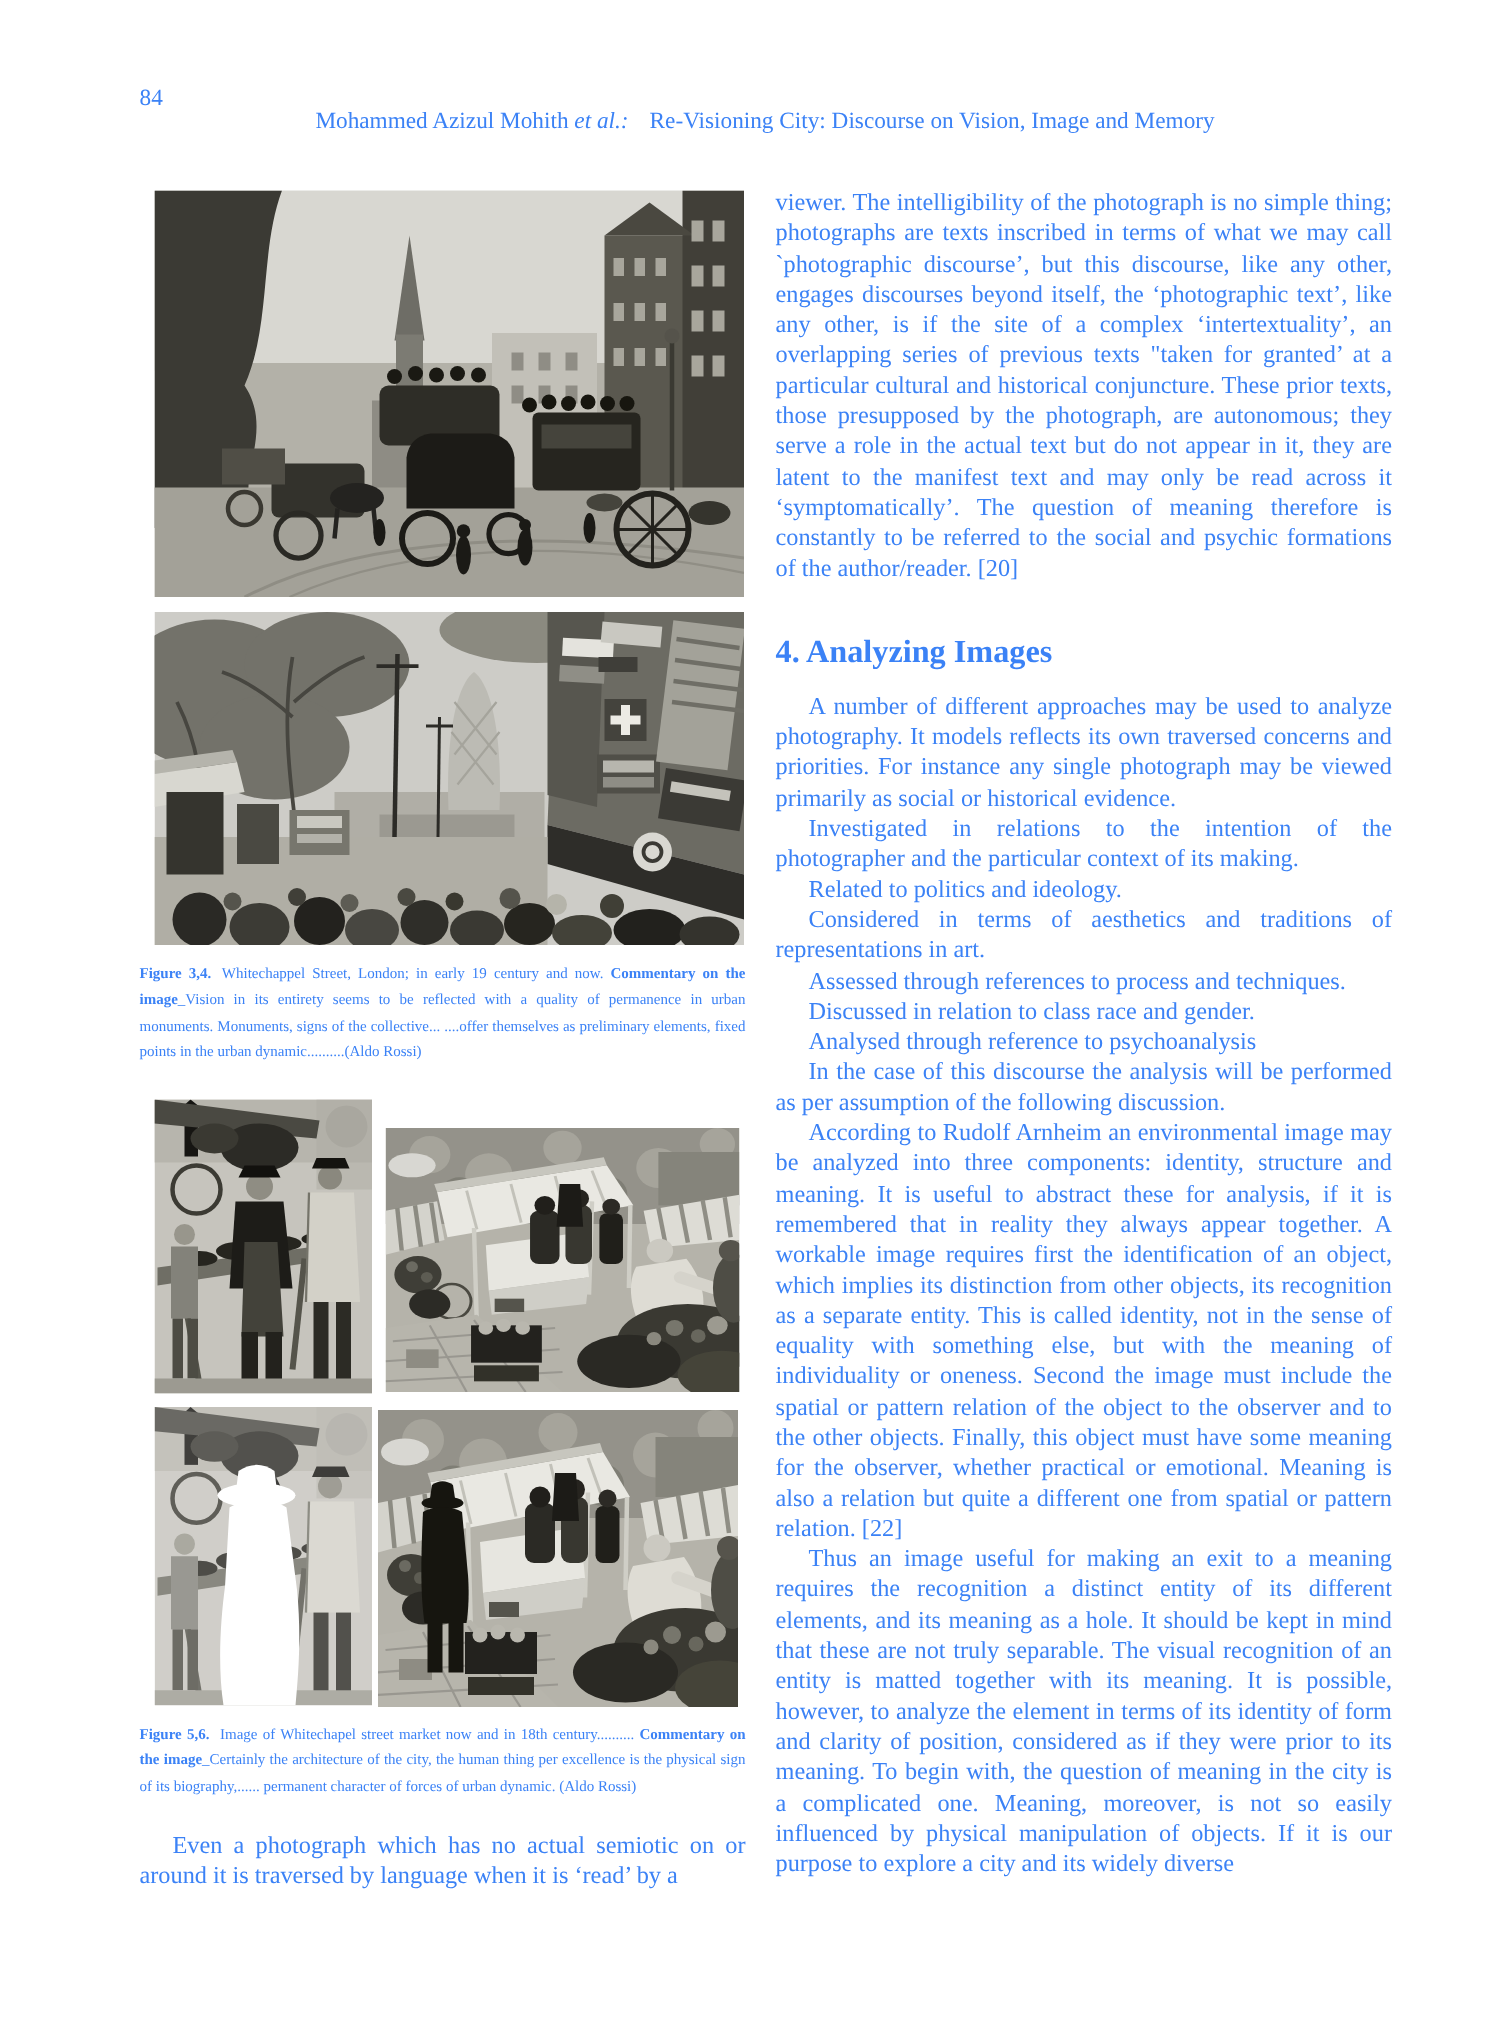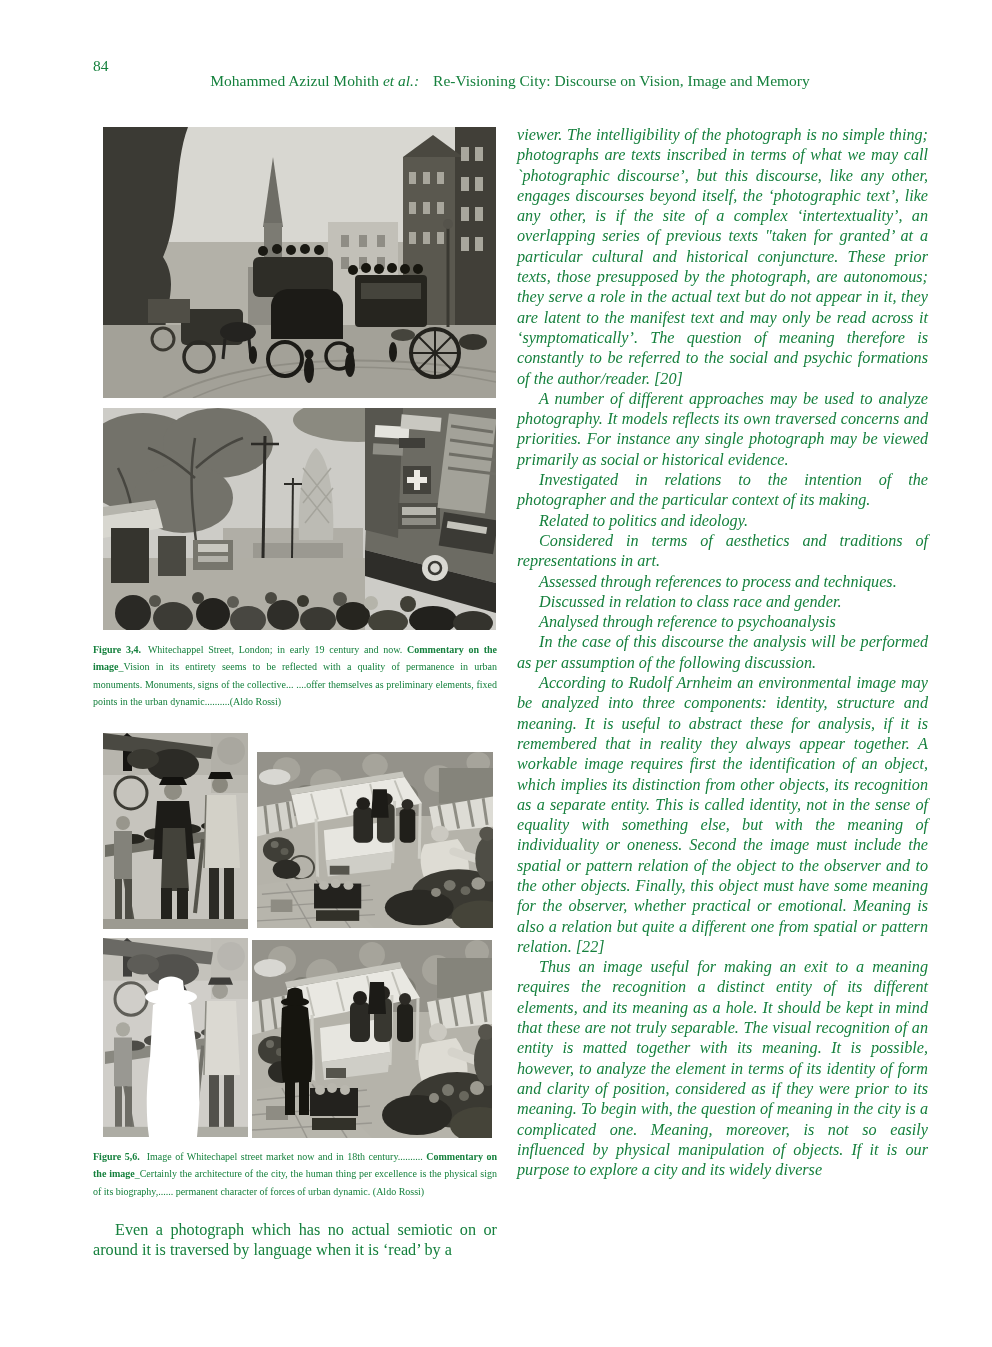--- a/index.html
+++ b/index.html
@@ -1,29 +1,29 @@
 <!DOCTYPE html>
 <html><head>
 <meta charset="utf-8">
 <style>
   html,body { margin:0; padding:0; background:#ffffff; }
   .page {
     position:relative; width:992px; height:1347px; background:#ffffff;
-    font-family:"Liberation Serif","DejaVu Serif",serif; color:#15803d;
+    font-family:"Liberation Serif","DejaVu Serif",serif; color:#3b82f6;
     overflow:hidden;
   }
   .running-head {
     position:absolute; left:93px; top:72px; width:834px;
     font-size:15.5px; text-align:center; white-space:nowrap;
   }
   .page-num { position:absolute; left:93px; top:57px; font-size:15.5px; }
   .etal { font-style:italic; }
   .head-gap { display:inline-block; width:14px; }
 
-  .right-col { position:absolute; left:517px; top:125px; width:411px;font-style:italic; }
+  .right-col { position:absolute; left:517px; top:125px; width:411px; }
   .body-text { font-size:16.2px; line-height:20.3px; text-align:justify; }
   p { margin:0; }
   .indent { text-indent:22px; }
   .section-heading {
     font-size:21.5px; font-weight:bold; line-height:26px;
     margin:32px 0 14px 0; text-align:left; text-indent:0;
   }
 
   .abs { position:absolute; }
   .ph { display:block; }
@@ -392,20 +392,21 @@
   </div>
 
   <p class="abs caption" style="left:93px; top:1148px; width:404px;">
     <b class="cap-label">Figure 5,6.</b><span>Image of Whitechapel street market now and in 18th century.......... </span><b>Commentary on the image</b><span>_Certainly the architecture of the city, the human thing per excellence is the physical sign of its biography,...... permanent character of forces of urban dynamic. (Aldo Rossi)</span>
   </p>
 
   <p class="abs body-text indent" style="left:93px; top:1220px; width:404px;">Even a photograph which has no actual semiotic on or around it is traversed by language when it is ‘read’ by a</p>
 
   <div class="right-col body-text">
     <p>viewer. The intelligibility of the photograph is no simple thing; photographs are texts inscribed in terms of what we may call `photographic discourse’, but this discourse, like any other, engages discourses beyond itself, the ‘photographic text’, like any other, is if the site of a complex ‘intertextuality’, an overlapping series of previous texts "taken for granted’ at a particular cultural and historical conjuncture. These prior texts, those presupposed by the photograph, are autonomous; they serve a role in the actual text but do not appear in it, they are latent to the manifest text and may only be read across it ‘symptomatically’. The question of meaning therefore is constantly to be referred to the social and psychic formations of the author/reader. [20]</p>
+    <p class="section-heading">4. Analyzing Images</p>
     <p class="indent">A number of different approaches may be used to analyze photography. It models reflects its own traversed concerns and priorities. For instance any single photograph may be viewed primarily as social or historical evidence.</p>
     <p class="indent">Investigated in relations to the intention of the photographer and the particular context of its making.</p>
     <p class="indent">Related to politics and ideology.</p>
     <p class="indent">Considered in terms of aesthetics and traditions of representations in art.</p>
     <p class="indent">Assessed through references to process and techniques.</p>
     <p class="indent">Discussed in relation to class race and gender.</p>
     <p class="indent">Analysed through reference to psychoanalysis</p>
     <p class="indent">In the case of this discourse the analysis will be performed as per assumption of the following discussion.</p>
     <p class="indent">According to Rudolf Arnheim an environmental image may be analyzed into three components: identity, structure and meaning. It is useful to abstract these for analysis, if it is remembered that in reality they always appear together. A workable image requires first the identification of an object, which implies its distinction from other objects, its recognition as a separate entity. This is called identity, not in the sense of equality with something else, but with the meaning of individuality or oneness. Second the image must include the spatial or pattern relation of the object to the observer and to the other objects. Finally, this object must have some meaning for the observer, whether practical or emotional. Meaning is also a relation but quite a different one from spatial or pattern relation. [22]</p>
     <p class="indent">Thus an image useful for making an exit to a meaning requires the recognition a distinct entity of its different elements, and its meaning as a hole. It should be kept in mind that these are not truly separable. The visual recognition of an entity is matted together with its meaning. It is possible, however, to analyze the element in terms of its identity of form and clarity of position, considered as if they were prior to its meaning. To begin with, the question of meaning in the city is a complicated one. Meaning, moreover, is not so easily influenced by physical manipulation of objects. If it is our purpose to explore a city and its widely diverse</p>

